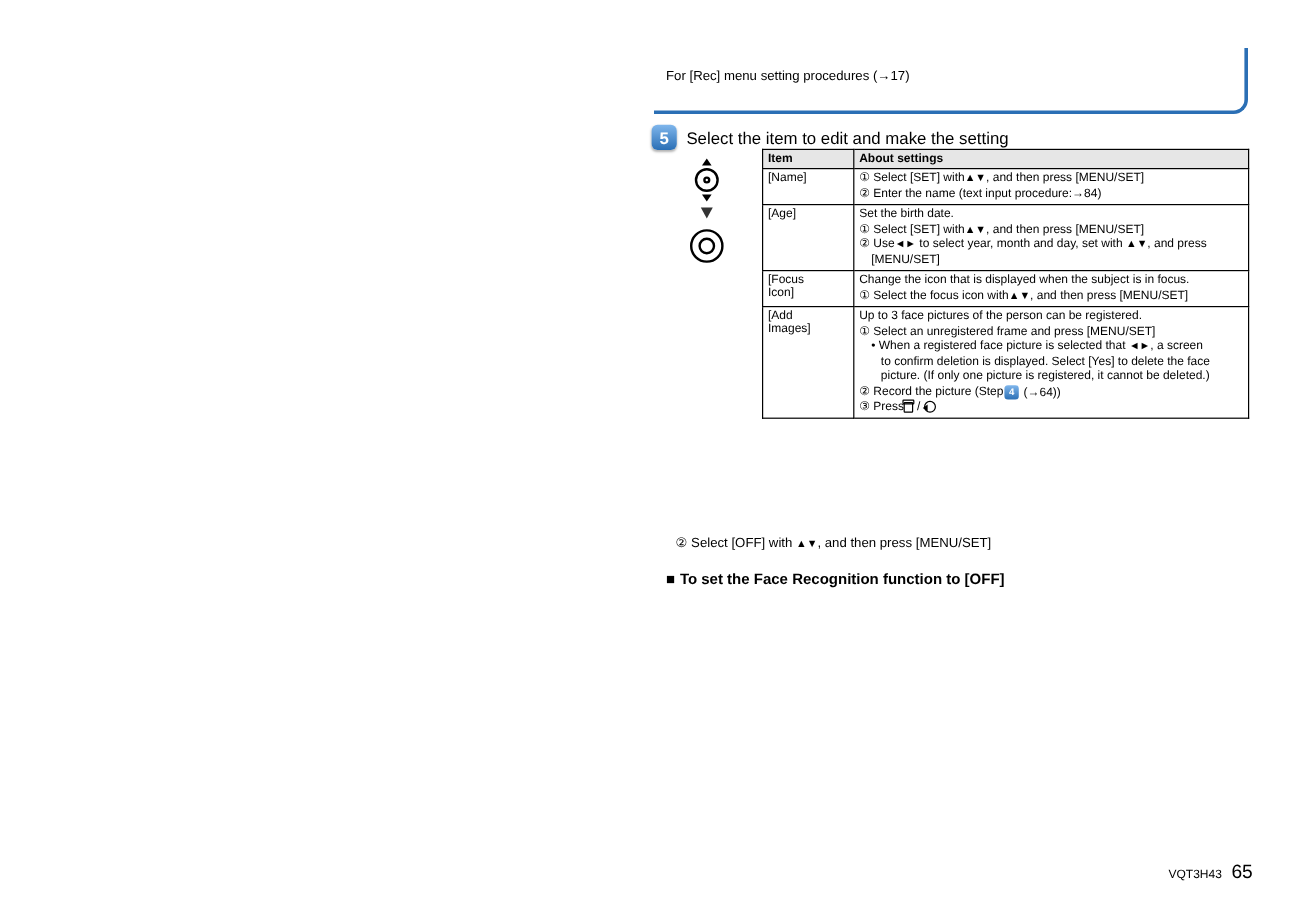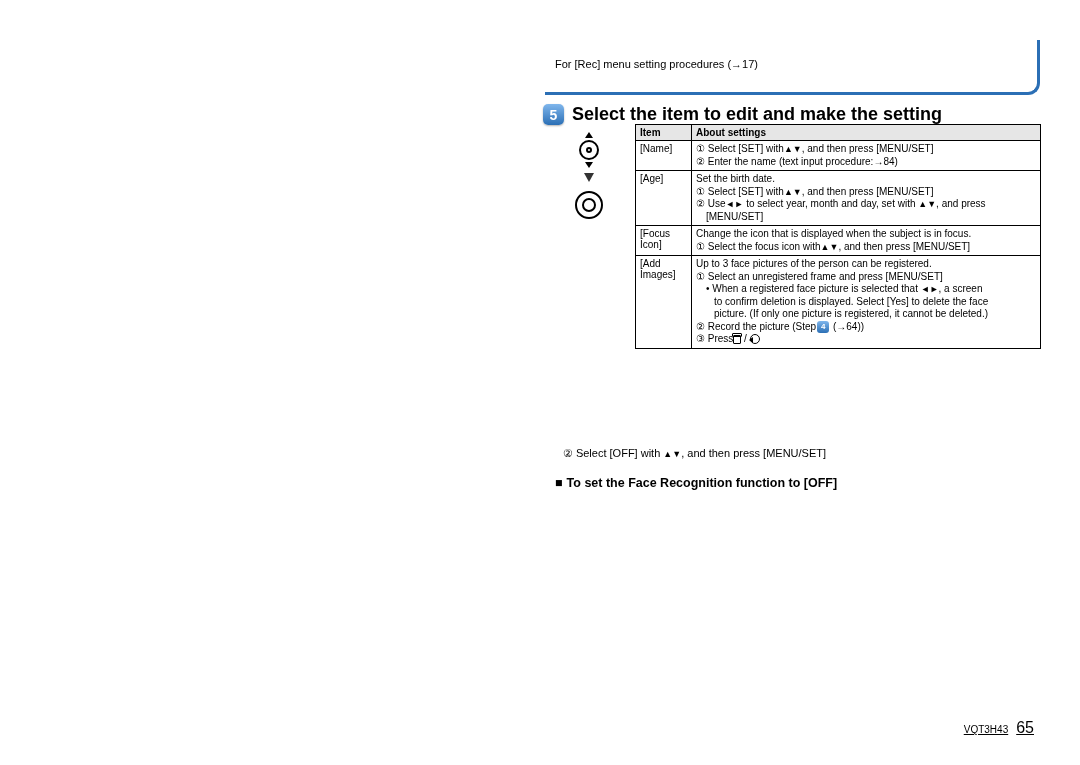--- a/index.html
+++ b/index.html
@@ -4,45 +4,45 @@
 <style>
   * { box-sizing: border-box; margin: 0; padding: 0; }
   html, body { width: 1080px; height: 765px; font-family: Arial, Helvetica, sans-serif; background: #fff; color: #000; }
   .page { position: relative; width: 1080px; height: 765px; }
   .corner-line { position: absolute; right: 40px; top: 40px; width: 495px; height: 55px; border-right: 3px solid #2b6fb5; border-bottom: 3px solid #2b6fb5; border-bottom-right-radius: 12px; }
   .top-note { position: absolute; left: 555px; top: 58px; font-size: 11px; }
   .arr { font-size: 11px; }
   .step-row { position: absolute; left: 543px; top: 104px; display: flex; align-items: center; gap: 8px; }
   .step-badge { width: 21px; height: 21px; border-radius: 5px; background: linear-gradient(#7fb6ec,#2b6fb5); position: relative; box-shadow: 0 1px 2px rgba(0,0,0,.3); }
   .step-badge .num { position: absolute; inset: 0; display: flex; align-items: center; justify-content: center; color: #fff; font-weight: bold; font-size: 14px; }
-  .step-title { font-size: 18px; font-weight: bold; }
+  .step-title { font-size: 14px; font-weight: normal; }
   .controls { position: absolute; left: 572px; top: 133px; display: flex; flex-direction: column; align-items: center; gap: 6px; }
   .dpad { width: 34px; height: 34px; position: relative; }
   .dpad .ring { position: absolute; inset: 7px; border: 2px solid #000; border-radius: 50%; }
   .dpad .dot { position: absolute; left: 50%; top: 50%; width: 6px; height: 6px; margin: -3px 0 0 -3px; border-radius: 50%; background: #fff; border: 2px solid #000; }
   .tri { width:0; height:0; position:absolute; }
   .tri.up { left: 50%; top: -1px; margin-left:-4px; border-left:4px solid transparent; border-right:4px solid transparent; border-bottom:6px solid #000; }
   .tri.down { left:50%; bottom:-1px; margin-left:-4px; border-left:4px solid transparent; border-right:4px solid transparent; border-top:6px solid #000; }
   .down-arrow-sep { width:0;height:0;border-left:5px solid transparent;border-right:5px solid transparent;border-top:9px solid #333; }
   .dpad2 { width: 34px; height: 34px; position: relative; }
   .dpad2 .outer { position: absolute; inset: 3px; border: 2px solid #000; border-radius: 50%; }
   .dpad2 .inner { position: absolute; inset: 10px; border: 2px solid #000; border-radius: 50%; background:#fff;}
   table.settings { position: absolute; left: 635px; top: 124px; border-collapse: collapse; width: 406px; font-size: 10px; }
   table.settings th, table.settings td { border: 1px solid #000; padding: 2px 4px; vertical-align: top; text-align: left; }
   table.settings th { background: #e6e6e6; font-weight: bold; }
-  .col-item { width: 56px; }
+  .col-item { width: 76px; }
   .row-content div { line-height: 1.25; }
   .indent { padding-left: 10px; }
   .circ { display:inline-block; font-size:10px; }
   .sym { font-size: 9px; display:inline-block; vertical-align: baseline; }
   .mini-badge { display:inline-block; width:12px;height:12px;border-radius:3px;background:linear-gradient(#7fb6ec,#2b6fb5);color:#fff;font-size:8px;font-weight:bold;text-align:center;line-height:12px;vertical-align:middle;margin:0 1px;}
   .sub-heading { position:absolute; left:555px; top:428px; font-size:12.5px; font-weight:bold;margin-top:48px;}
   .sub-heading .blk { margin-right:4px;}
   .sub-list { position:absolute; left:563px; top:446px; font-size:11px; line-height:1.35;}
-  .footer { position:absolute; right:46px; bottom:28px; font-size:11px; display:flex; align-items:baseline; gap:8px;text-decoration:underline;}
+  .footer { position:absolute; right:36px; bottom:28px; font-size:11px; display:flex; align-items:baseline; gap:8px;}
   .footer .code { font-size:10px; }
   .footer .pg { font-size:16px;margin-top:36px; }
   .trash-icon{display:inline-block;border:1px solid #000;width:8px;height:9px;position:relative;vertical-align:middle;border-radius:1px;}
   .trash-icon::before{content:"";position:absolute;top:-3px;left:-2px;right:-2px;height:2px;border:1px solid #000;border-radius:1px;}
   .return-icon{display:inline-block;width:10px;height:10px;border:1.5px solid #000;border-radius:50%;position:relative;vertical-align:middle;}
   .return-icon::after{content:"";position:absolute;left:-2px;top:2px;width:0;height:0;border-top:3px solid transparent;border-bottom:3px solid transparent;border-right:4px solid #000;}
 </style>
 </head>
 <body>
 

